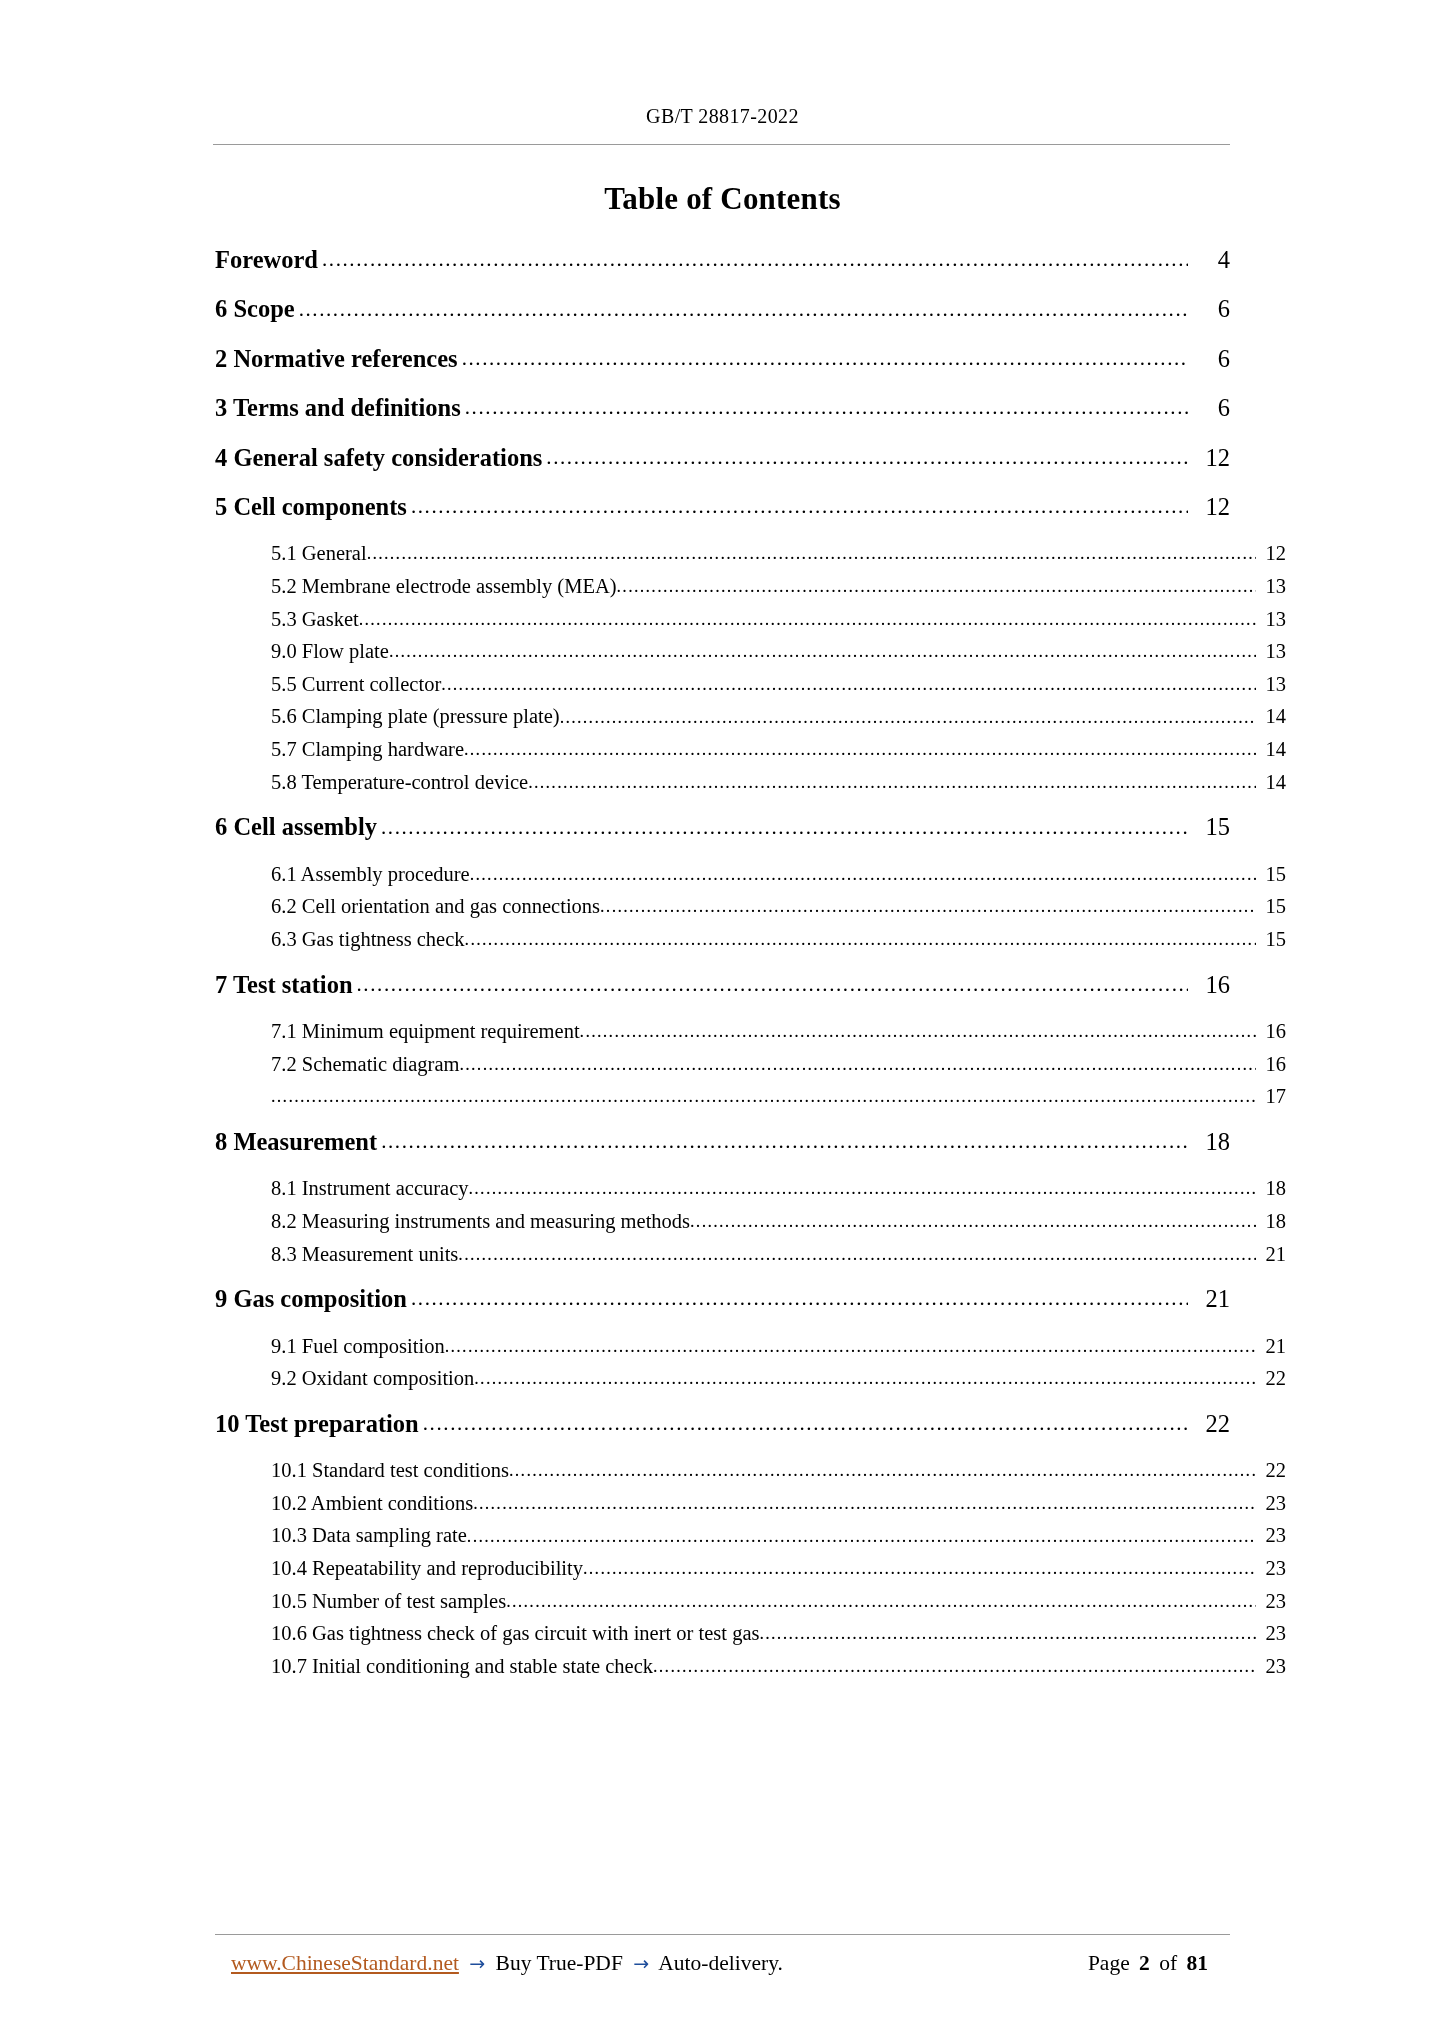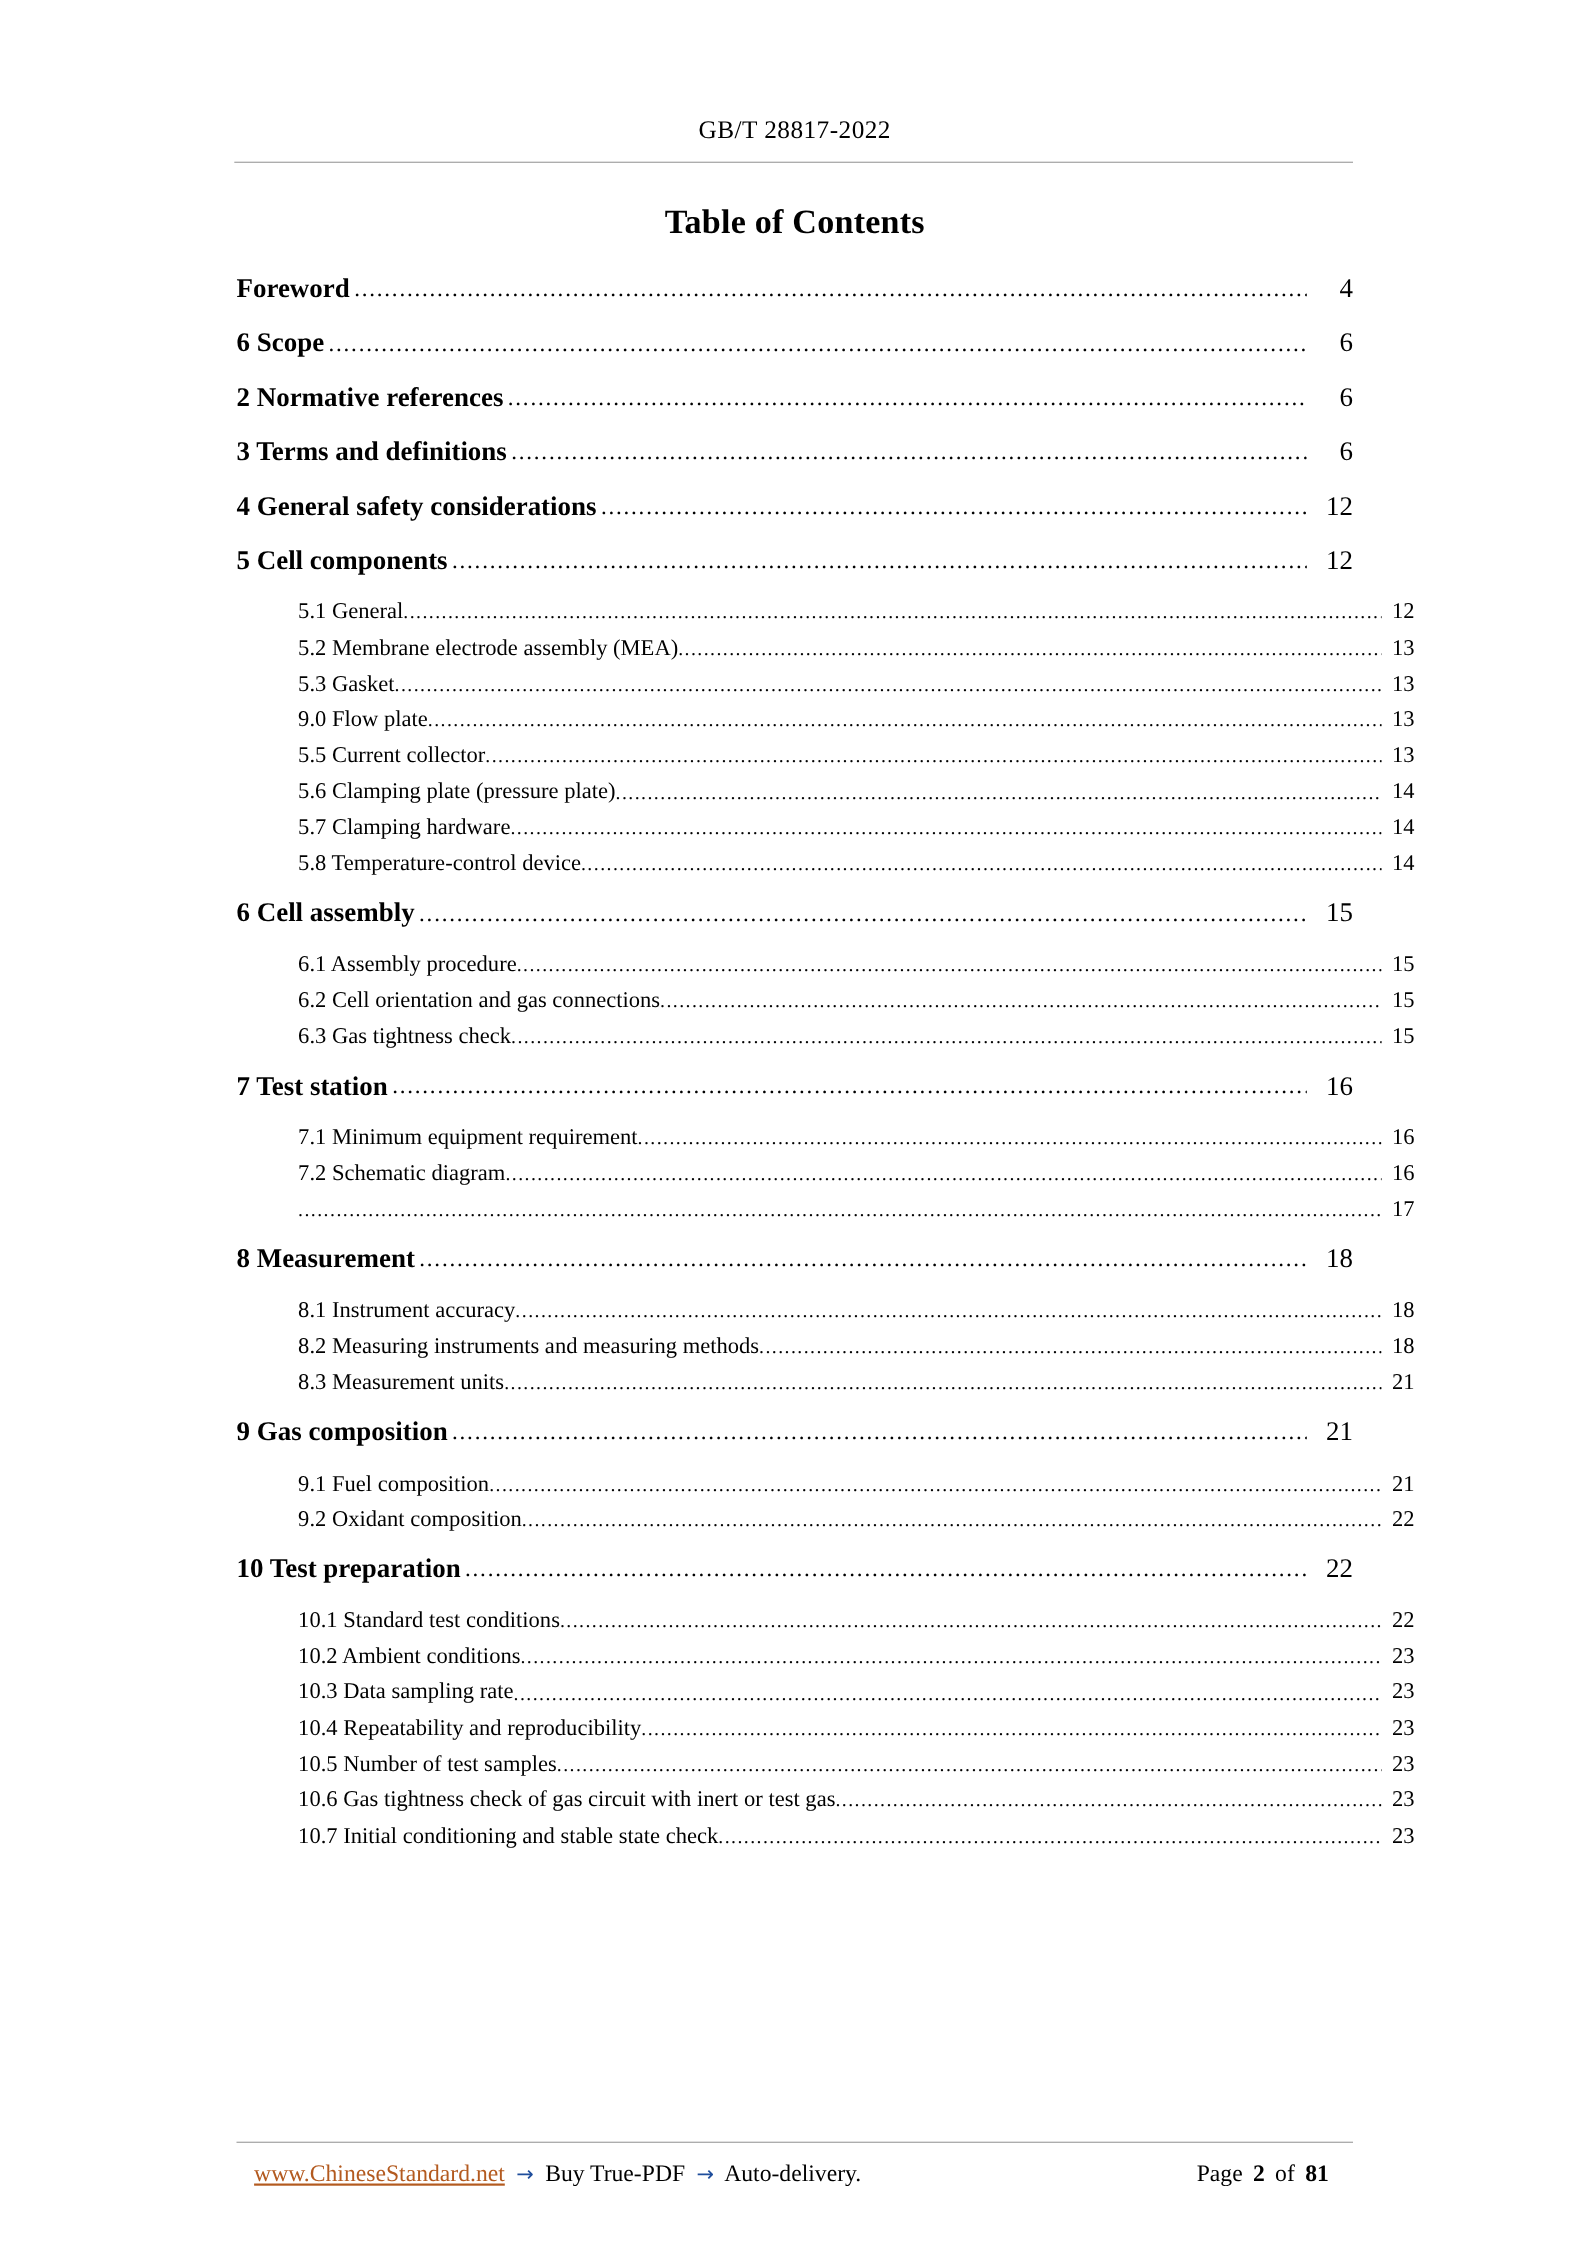--- a/index.html
+++ b/index.html
@@ -16,21 +16,21 @@
   }
   .page {
     position: relative;
     width: 1445px;
     height: 2044px;
     box-sizing: border-box;
     padding: 0 215px;
   }
   .header {
     text-align: center;
-    font-size: 23px;
+    font-size: 20px;
     letter-spacing: 0.4px;
     padding-top: 105px;
     font-family: "Liberation Serif", serif;
   }
   .header-rule {
     border-bottom: 1px solid #9a9a9a;
     margin-top: 16px;
     margin-left: -2px;
     margin-right: 0px;
   }
@@ -98,21 +98,21 @@
   .lvl2 .pg {
     min-width: 30px;
   }
   .group-gap {
     height: 10px;
   }
   .footer {
     position: absolute;
     left: 215px;
     right: 215px;
-    bottom: 55px;
+    bottom: 68px;
   }
   .footer-rule {
     border-bottom: 1px solid #9a9a9a;
     margin-bottom: 16px;
   }
   .footer-row {
     display: flex;
     align-items: baseline;
     font-size: 21.5px;
   }

